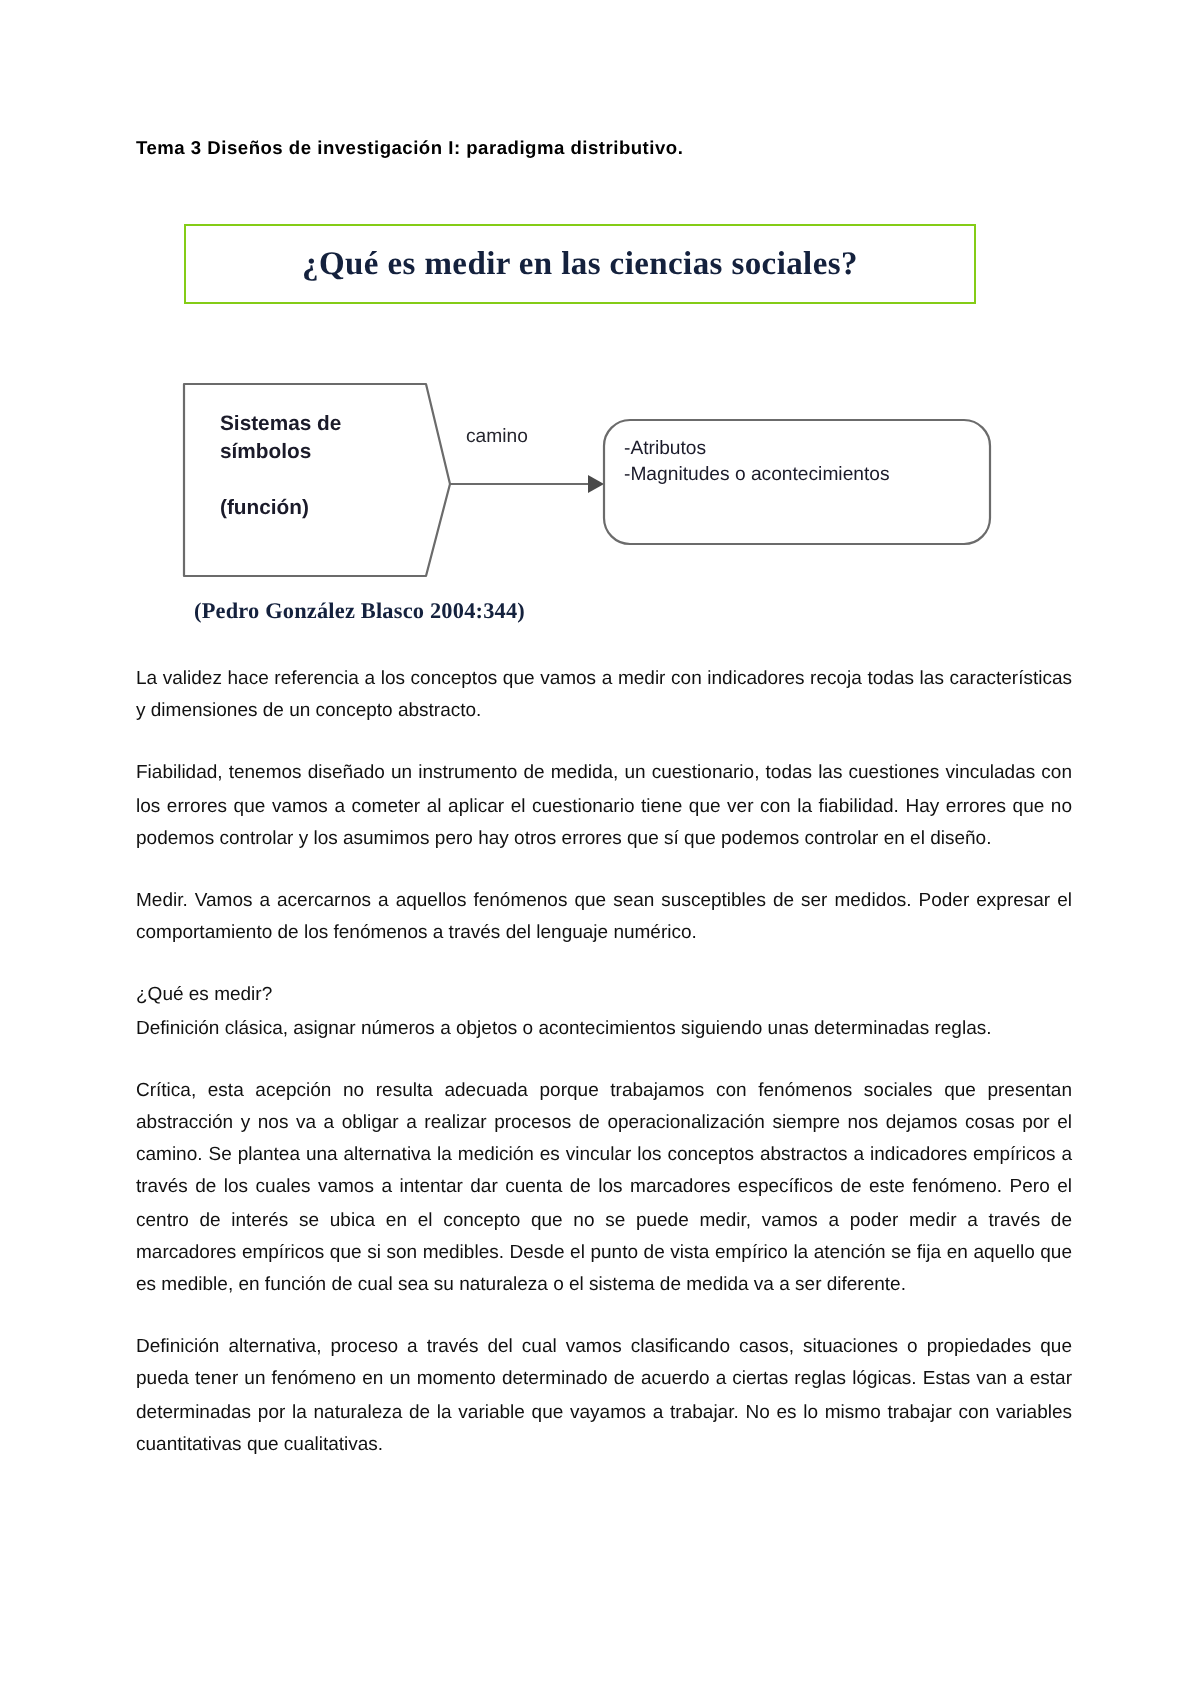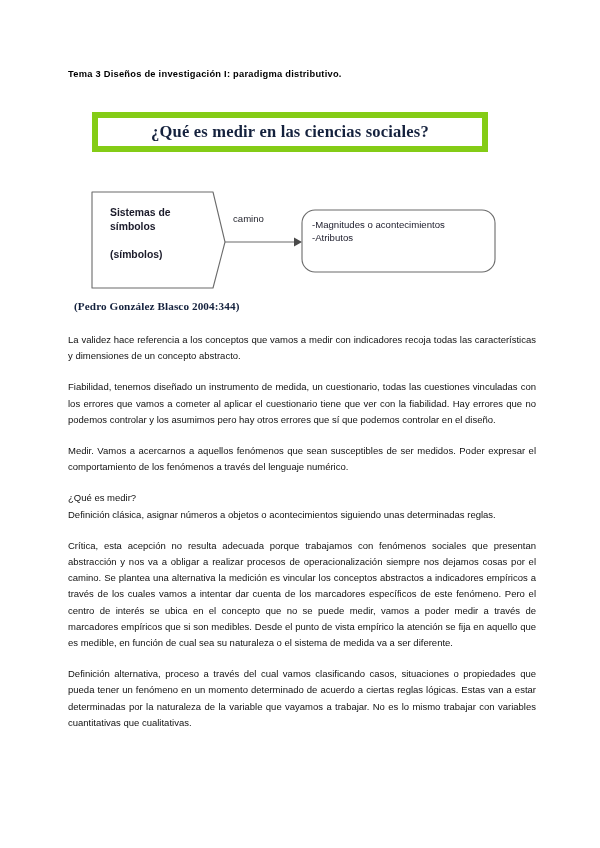--- a/index.html
+++ b/index.html
@@ -37,21 +37,21 @@
     color: #000;
   }
 
   
   .heading-box {
     position: absolute;
     left: 92px;
     top: 112px;
     width: 396px;
     height: 40px;
-    border: 6px solid #84cc16;
+    border: 1px solid #84cc16;
     box-sizing: border-box;
     background: #fff;
     display: flex;
     align-items: center;
     justify-content: center;
   }
   .heading-box-text {
     font-family: "Liberation Serif", serif;
     font-size: 16.5px;
     font-weight: bold;
@@ -108,21 +108,21 @@
     color: #1b1b2a;
   }
   .bullets-text span {
     display: block;
     white-space: nowrap;
   }
 
   
   .citation {
     position: absolute;
-    left: 74px;
+    left: 97px;
     top: 300px;
     font-family: "Liberation Serif", serif;
     font-size: 11.2px;
     font-weight: bold;
     color: #14213d;
     letter-spacing: 0.1px;
     white-space: nowrap;
   }
 
   
@@ -166,28 +166,28 @@
       <line x1="145" y1="62" x2="218" y2="62" stroke="#6b6b6b" stroke-width="1.1"></line>
 
       <polygon points="214,57.5 222,62 214,66.5" fill="#4a4a4a" stroke="none"></polygon>
 
       <rect x="222" y="30" width="193" height="62" rx="13" ry="13" fill="#ffffff" stroke="#6b6b6b" stroke-width="1.1"></rect>
     </svg>
 
     <div class="pent-text">
       <span>Sistemas de</span>
       <span>símbolos</span>
-      <span class="numeros">(símbolos)</span>
+      <span class="numeros">(función)</span>
     </div>
 
     <div class="asignar-label">camino</div>
 
     <div class="bullets-text">
+      <span>-Atributos</span>
       <span>-Magnitudes o acontecimientos</span>
-      <span>-Atributos</span>
     </div>
   </div>
 
   <div class="citation">(Pedro González Blasco 2004:344)</div>
 
   <div class="body-text">
     <p class="para">La validez hace referencia a los conceptos que vamos a medir con indicadores recoja todas las características y dimensiones de un concepto abstracto.</p>
     <p class="para">Fiabilidad, tenemos diseñado un instrumento de medida, un cuestionario, todas las cuestiones vinculadas con los errores que vamos a cometer al aplicar el cuestionario tiene que ver con la fiabilidad. Hay errores que no podemos controlar y los asumimos pero hay otros errores que sí que podemos controlar en el diseño.</p>
     <p class="para">Medir. Vamos a acercarnos a aquellos fenómenos que sean susceptibles de ser medidos. Poder expresar el comportamiento de los fenómenos a través del lenguaje numérico.</p>
     <p class="para tight">¿Qué es medir?</p>

